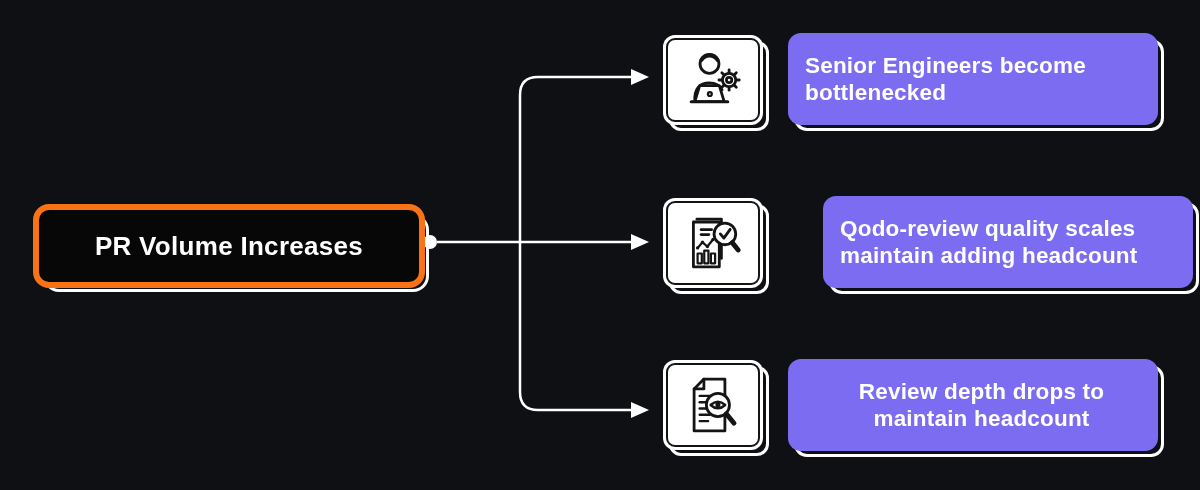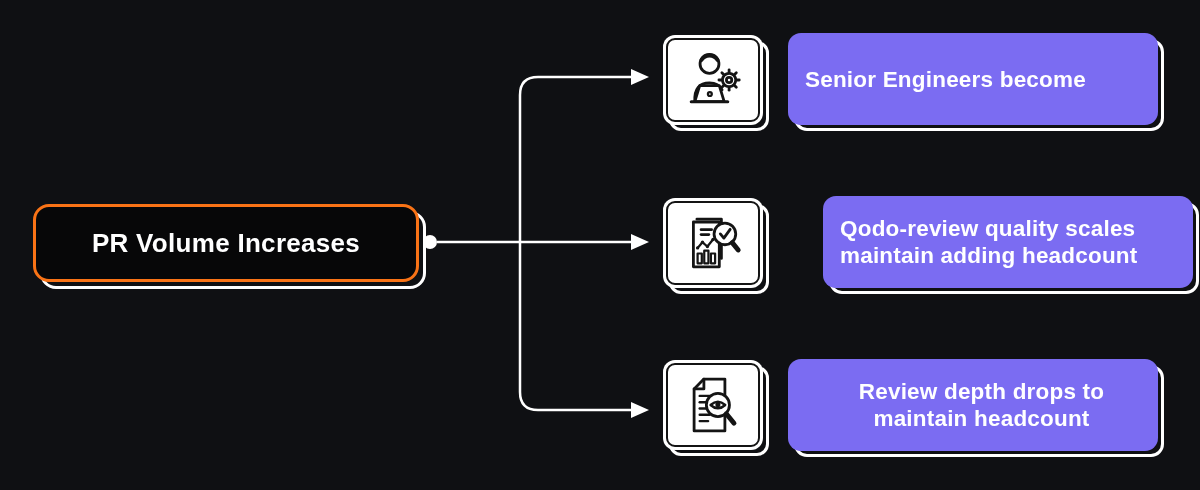--- a/index.html
+++ b/index.html
@@ -22,21 +22,21 @@
     pointer-events: none;
   }
   
   .root-node {
     position: absolute;
     left: 33px;
     top: 204px;
     width: 380px;
     height: 72px;
     background: #070708;
-    border: 3px solid #f97316;
+    border: 6px solid #f97316;
     border-radius: 16px;
     display: flex;
     align-items: center;
     justify-content: center;
     color: #ffffff;
     font-size: 26px;
     font-weight: 700;
     letter-spacing: 0.3px;
   }
   .root-node::after {
@@ -157,20 +157,21 @@
       <circle cx="45" cy="27" r="13.5" fill="#ffffff"></circle>
       <path d="M 33.5 21.5 A 13.5 13.5 0 0 1 56.5 21.5" stroke-width="5.5"></path>
 
       <path d="M 31 58 H 59 L 66 81 H 24 Z" fill="#ffffff"></path>
       <circle cx="45.5" cy="70" r="2.8" stroke-width="3.2"></circle>
       <line x1="19" y1="81" x2="71" y2="81" stroke-width="4.5"></line>
     </svg>
   </div>
   <div class="label-card label-r1">
     <span class="label-line">Senior Engineers become</span>
+    <span class="label-line">bottlenecked</span>
   </div>
 
   <div class="icon-card icon-r2">
     <svg viewBox="0 0 100 100" fill="none" stroke="#141414" stroke-width="4" stroke-linecap="round" stroke-linejoin="round">
 
       <path d="M 27 16 H 62 V 72"></path>
 
       <rect x="22" y="20" width="37" height="64" fill="#ffffff"></rect>
 
       <line x1="33" y1="31" x2="48" y2="31"></line>

